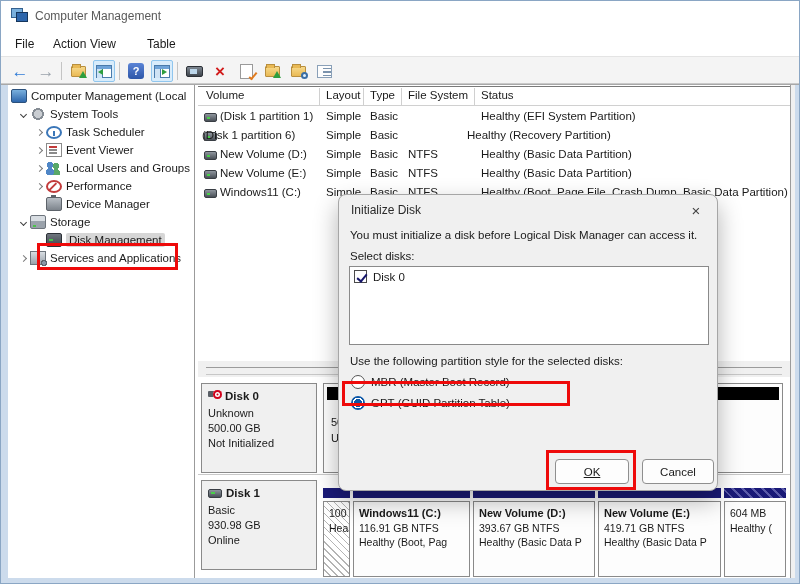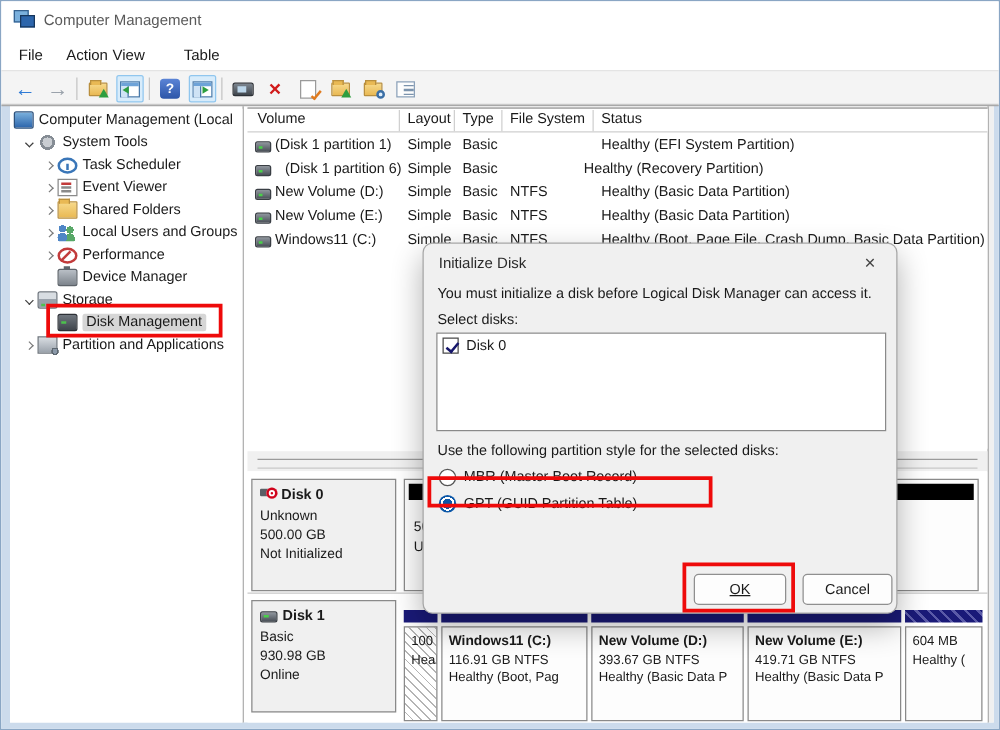--- a/index.html
+++ b/index.html
@@ -258,27 +258,20 @@
       <span class="chev right">
           <i></i>
         </span>
       <span class="ticon i-event"></span>
       <span>Event Viewer</span>
     </div>
     <div class="tree-item indent-2">
       <span class="chev right">
           <i></i>
         </span>
-      <span class="ticon i-folder"></span>
-      <span>Shared Folders</span>
-    </div>
-    <div class="tree-item indent-2">
-      <span class="chev right">
-          <i></i>
-        </span>
       <span class="ticon i-users"></span>
       <span>Local Users and Groups</span>
     </div>
     <div class="tree-item indent-2">
       <span class="chev right">
           <i></i>
         </span>
       <span class="ticon i-perf"></span>
       <span>Performance</span>
     </div>
@@ -301,21 +294,21 @@
           <i></i>
         </span>
       <span class="ticon i-diskmgmt"></span>
       <span class="label-sel">Disk Management</span>
     </div>
     <div class="tree-item indent-1">
       <span class="chev right">
           <i></i>
         </span>
       <span class="ticon i-services"></span>
-      <span>Partition and Applications</span>
+      <span>Services and Applications</span>
     </div>
   </div>
 
   <div id="volume-list">
     <div id="vl-header">
       <span class="vl-h" style="left:8px">Volume</span>
       <span class="vl-hsep" style="left:121px"></span>
       <span class="vl-h" style="left:128px">Layout</span>
       <span class="vl-hsep" style="left:165px"></span>
       <span class="vl-h" style="left:172px">Type</span>
@@ -327,21 +320,21 @@
     <div class="vl-row" style="top:21px">
       <span class="vol-icon"></span>
       <span class="vl-cell" style="left:22px">(Disk 1 partition 1)</span>
       <span class="vl-cell" style="left:128px">Simple</span>
       <span class="vl-cell" style="left:172px">Basic</span>
       <span class="vl-cell" style="left:210px"></span>
       <span class="vl-cell" style="left:283px">Healthy (EFI System Partition)</span>
     </div>
     <div class="vl-row" style="top:40px">
       <span class="vol-icon"></span>
-      <span class="vl-cell" style="left:30px">(Disk 1 partition 6)</span>
+      <span class="vl-cell" style="left:4px">(Disk 1 partition 6)</span>
       <span class="vl-cell" style="left:128px">Simple</span>
       <span class="vl-cell" style="left:172px">Basic</span>
       <span class="vl-cell" style="left:210px"></span>
       <span class="vl-cell" style="left:269px">Healthy (Recovery Partition)</span>
     </div>
     <div class="vl-row" style="top:59px">
       <span class="vol-icon"></span>
       <span class="vl-cell" style="left:22px">New Volume (D:)</span>
       <span class="vl-cell" style="left:128px">Simple</span>
       <span class="vl-cell" style="left:172px">Basic</span>

